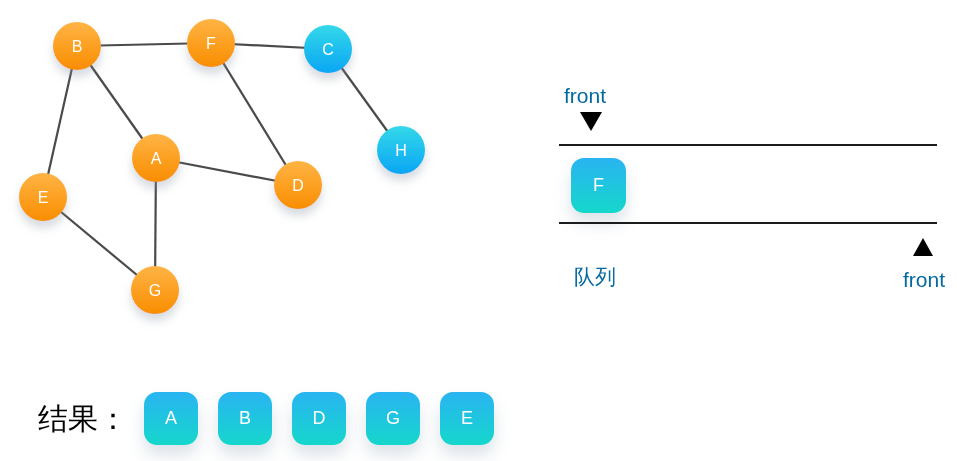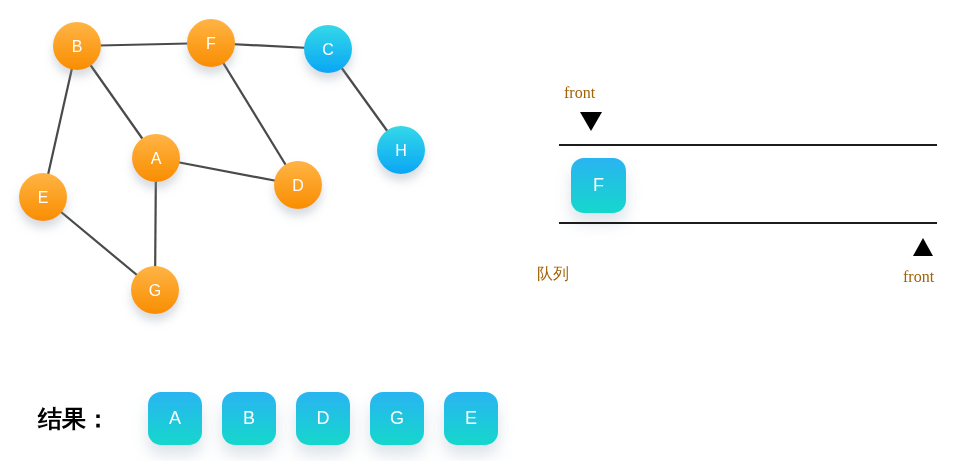--- a/index.html
+++ b/index.html
@@ -3,23 +3,23 @@
 <meta charset="utf-8">
 <style>
   html,body{margin:0;padding:0;background:#ffffff;}
   body{font-family:"Liberation Sans","DejaVu Sans",sans-serif;}
   #canvas{position:relative;width:957px;height:461px;background:#ffffff;overflow:hidden;}
 
   
   #graph-svg{position:absolute;left:0;top:0;}
 
   
-  .q-label{position:absolute;color:#a16207;font-size:16px;line-height:1;font-family:Liberation Serif, serif;}
+  .q-label{position:absolute;color:#0369a1;font-size:21px;line-height:1;}
   #front-label{left:564px;top:85px;}
-  #queue-title{left:537px;top:266px;}
+  #queue-title{left:574px;top:266px;}
   #rear-label{left:903px;top:269px;}
   .tri-down{position:absolute;width:0;height:0;
     border-left:11px solid transparent;border-right:11px solid transparent;
     border-top:19px solid #000;}
   #front-arrow{left:580px;top:112px;}
   .tri-up{position:absolute;width:0;height:0;
     border-left:10px solid transparent;border-right:10px solid transparent;
     border-bottom:18px solid #000;}
   #rear-arrow{left:913px;top:238px;}
   .q-line{position:absolute;left:559px;width:378px;height:1.5px;background:#1c1c1c;}
@@ -29,21 +29,21 @@
 
   
   .chip{width:55px;height:55px;border-radius:13px;
     background:linear-gradient(180deg,var(--chip-top,#2AB5F2),var(--chip-bottom,#15D7CB));
     color:#fff;font-size:18px;display:flex;align-items:center;justify-content:center;
     box-shadow:0 10px 16px rgba(130,155,175,0.28);}
   .chip.small{height:53px;width:54px;}
 
   
   #result-row{position:absolute;left:38px;top:392px;display:flex;align-items:center;}
-  #result-label{color:#000;font-size:24px;font-weight:bold;margin-right:38px;line-height:53px;}
+  #result-label{color:#000;font-size:30px;font-weight:normal;margin-right:16px;line-height:53px;}
   #result-items{display:flex;gap:20px;}
 </style>
 </head>
 <body>
 
 <div id="canvas">
 
   <svg id="graph-svg" width="480" height="350" viewBox="0 0 480 350">
       <defs>
         <linearGradient id="grad-orange" x1="0" y1="0" x2="0" y2="1">

